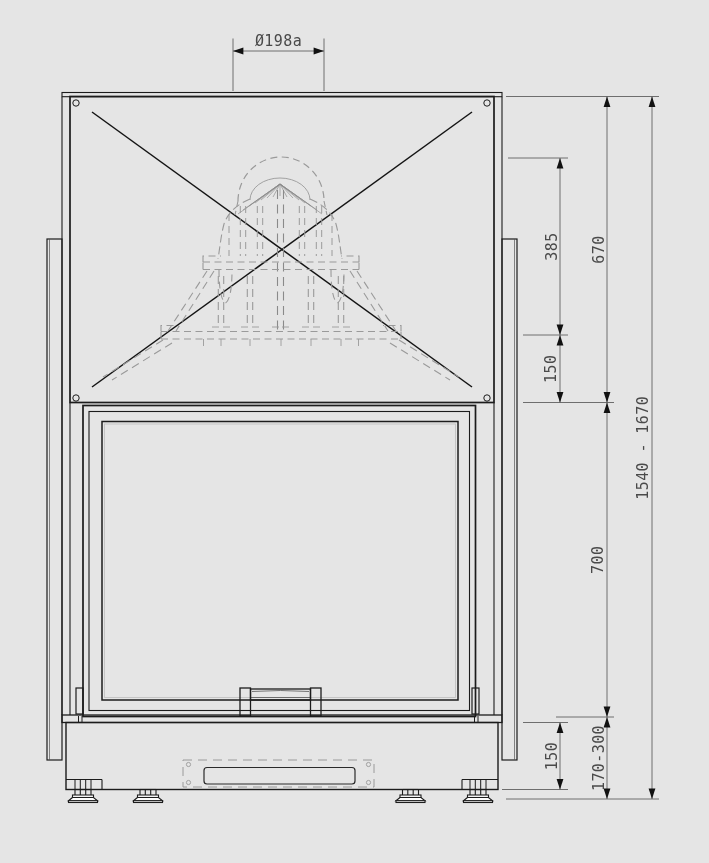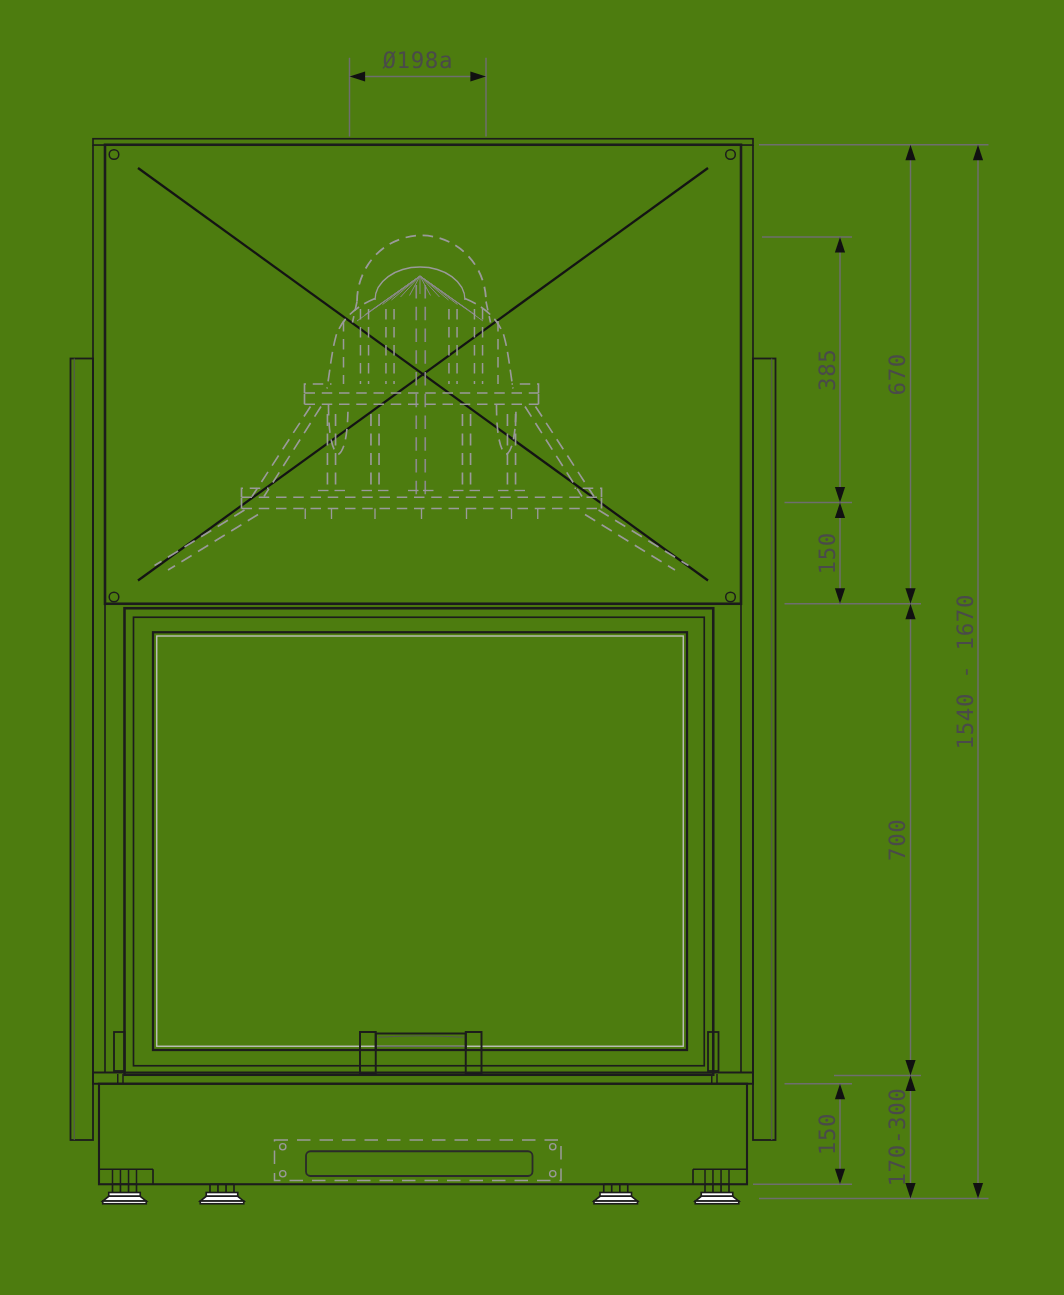--- a/index.html
+++ b/index.html
@@ -1,16 +1,16 @@
 <!DOCTYPE html>
 <html><head>
 <meta charset="utf-8">
 <style>
   html,body{margin:0;padding:0;background:#ffffff;}
-  .stage{width:709px;height:863px;position:relative;background:#4d7c0f;}
+  .stage{width:709px;height:863px;position:relative;background:#e5e5e5;}
   svg{display:block;}
   .dim-text{font-family:"DejaVu Sans Mono","Liberation Mono",monospace;font-size:15px;fill:#4a4a4a;letter-spacing:0.4px;}
   .solid{stroke:#1c1c1c;fill:none;}
   .fine{stroke:#9a9a9a;fill:none;}
   .dimline{stroke:#6e6e6e;fill:none;stroke-width:1;}
 </style>
 </head>
 <body>
 
 <div class="stage">

